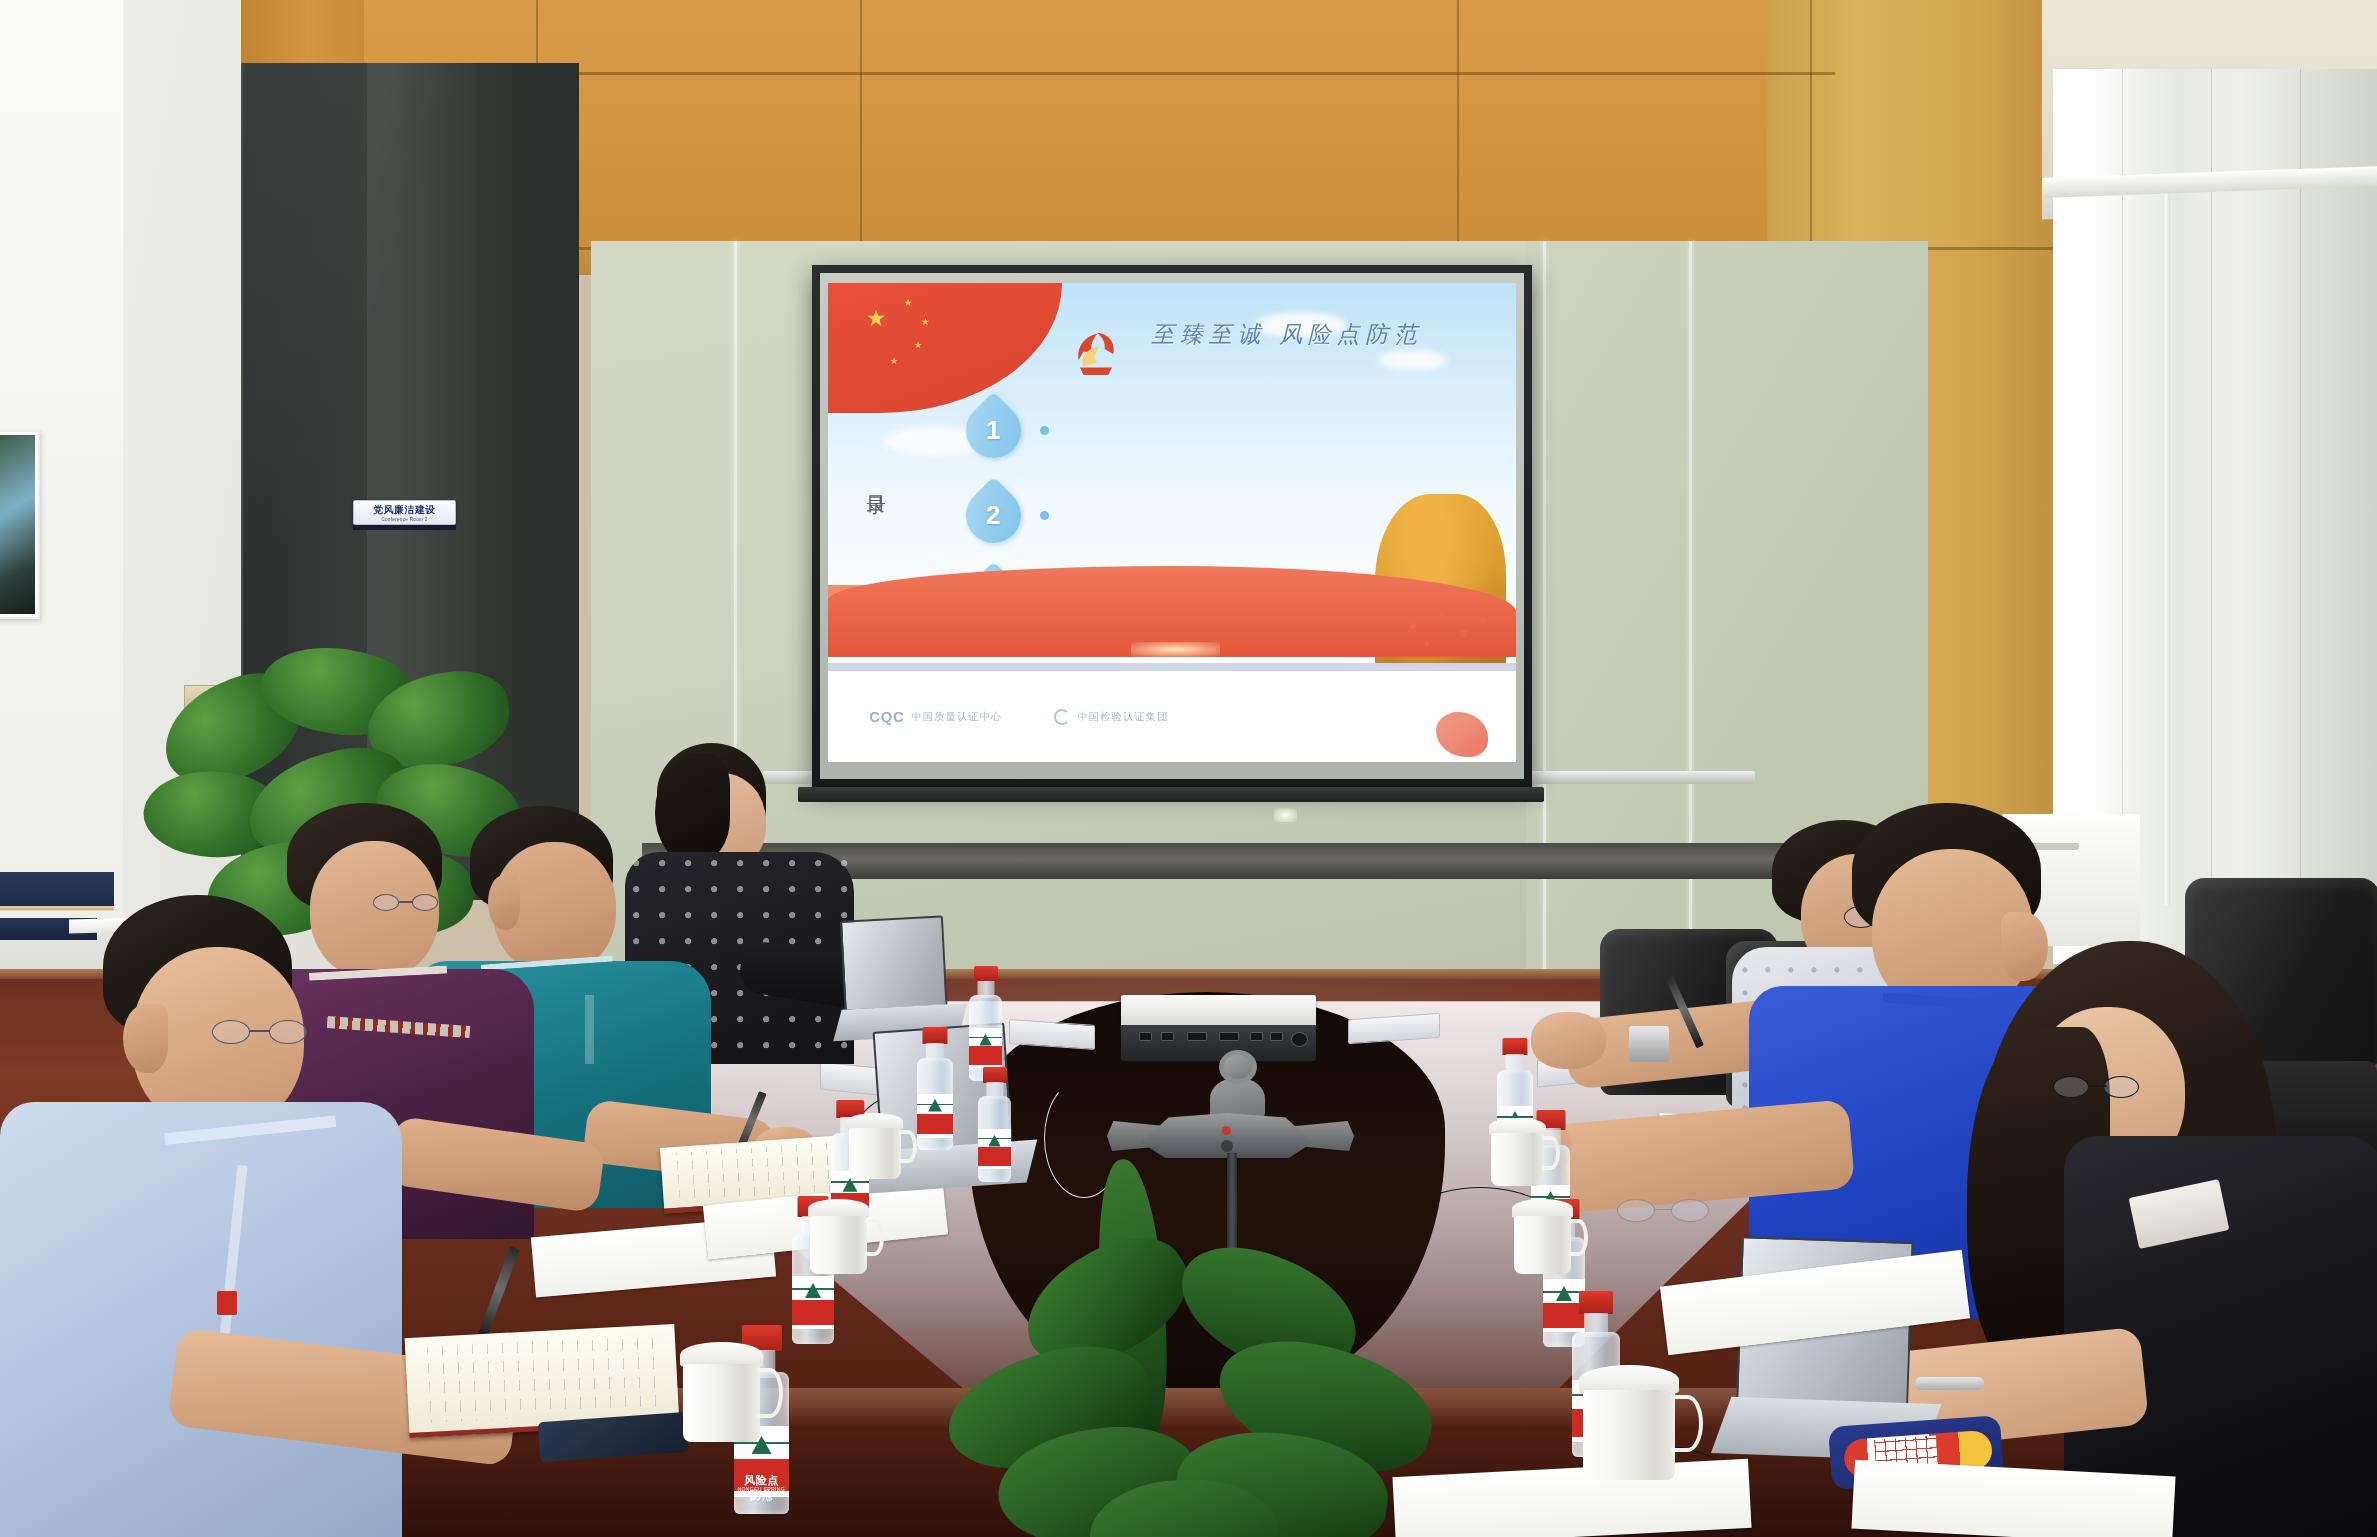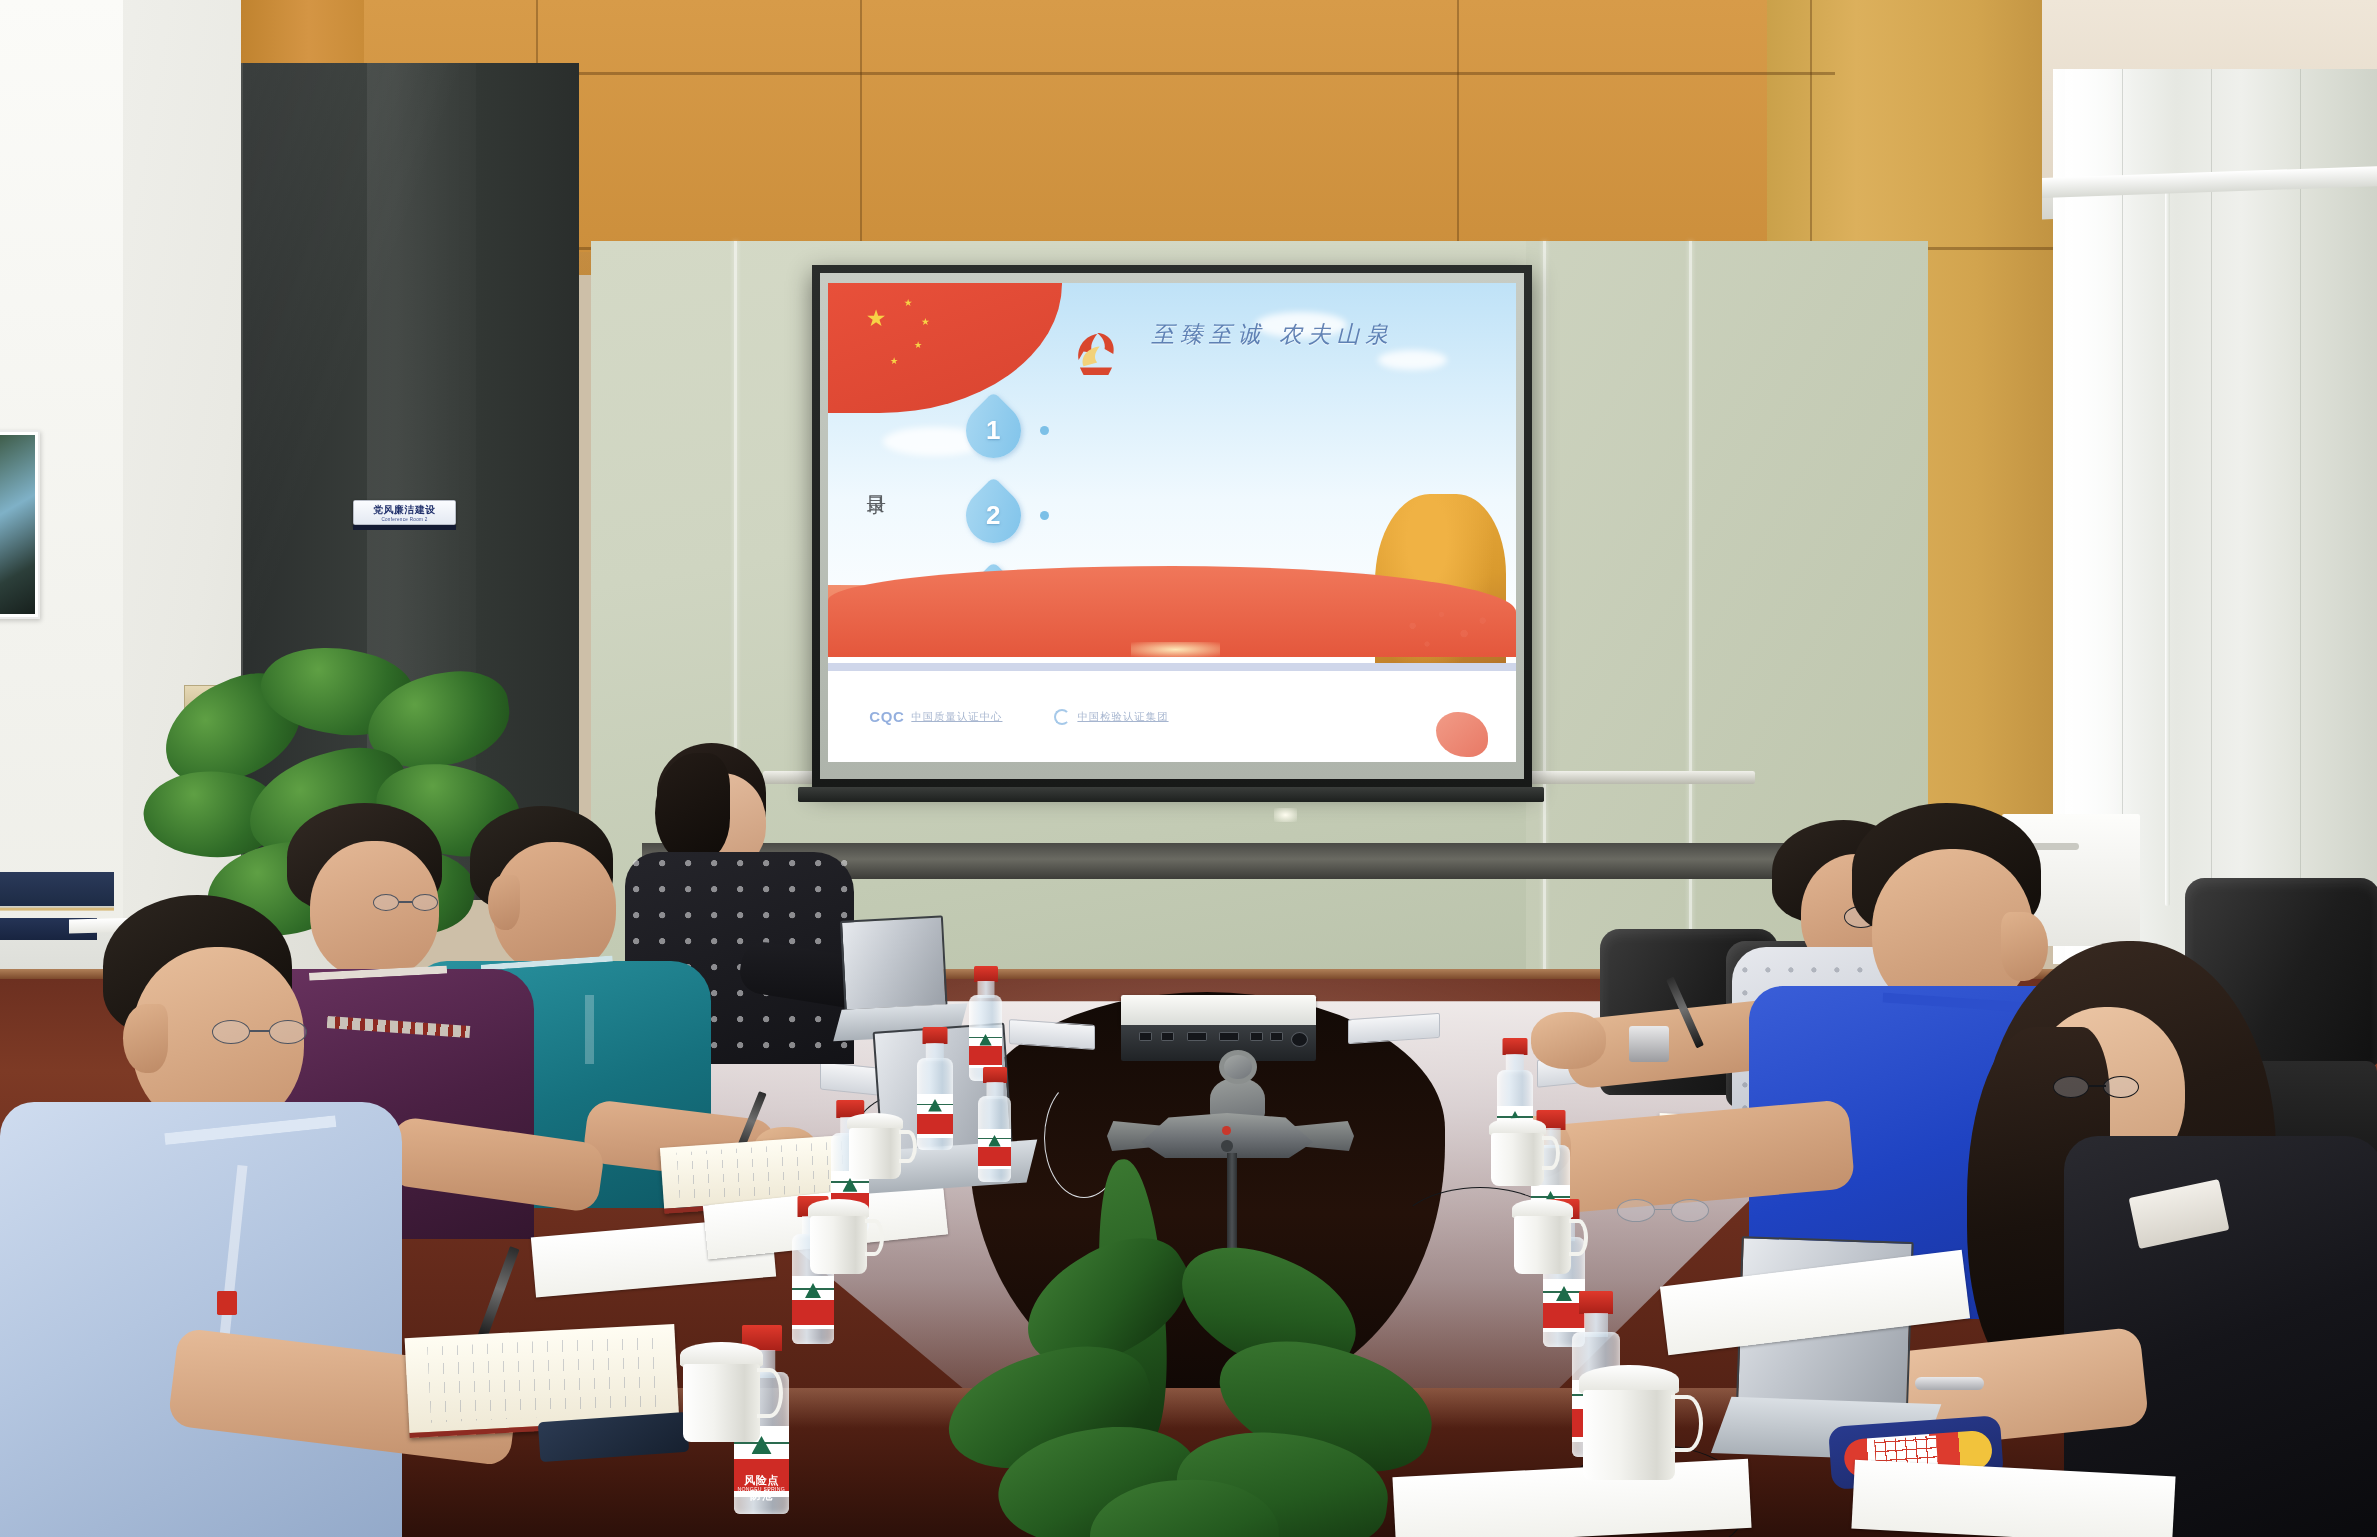--- a/index.html
+++ b/index.html
@@ -314,21 +314,21 @@
   }
   .sl-logo{ display:flex; align-items:center; margin-right:52px; opacity:.55; }
   .sl-logo-mark{
     font-size:15px; color:#3d6fc4; letter-spacing:0.6px; margin-right:6.9px;
     font-weight:bold;
   }
   .sl-logo-ring{
     width:16px; height:16px; border:2.3px solid #5f9ed8; border-radius:50%;
     border-right-color:transparent; margin-right:6.9px;
   }
-  .sl-logo-cn{ font-size:10.3px; color:#5e7aa8; letter-spacing:1.1px;text-decoration:underline; }
+  .sl-logo-cn{ font-size:10.3px; color:#5e7aa8; letter-spacing:1.1px; }
   .sl-map{
     position:absolute; right:4%; bottom:6%; width:52px; height:45px;
     background:linear-gradient(140deg,#ef8a72,#e4614a);
     border-radius:42% 58% 36% 60%;
     opacity:.85;
   }
   .sl-map-dots{
     position:absolute; right:3%; bottom:22%; width:103px; height:52px;
     background:
       radial-gradient(circle at 20% 40%, rgba(235,110,85,.6) 0 2.9px, transparent 3.4px),
@@ -634,21 +634,21 @@
         <div class="sl-star" style="left:12.5%;top:12%;font-size:9.2px;">★</div>
         <div class="sl-star" style="left:9%;top:15.5%;font-size:9.2px;">★</div>
 
         <svg class="sl-partylogo" viewBox="0 0 100 100">
           <path d="M22 62 C18 40 34 22 52 20 C44 30 40 40 44 50 L30 48 Z" fill="#d9472e"></path>
           <path d="M30 72 C24 58 36 42 56 40 C48 50 46 58 52 66 Z" fill="#f2d27a"></path>
           <path d="M52 18 C70 18 82 34 78 52 L64 44 C66 34 60 24 52 18 Z" fill="#d9472e"></path>
           <path d="M24 74 L76 74 L70 86 L30 86 Z" fill="#d9472e"></path>
         </svg>
 
-        <div class="sl-calli">至臻至诚 农夫山泉</div>
+        <div class="sl-calli">至臻至诚 风险点防范</div>
 
         <div class="sl-mulu">目录</div>
 
         <div class="sl-items">
           <div class="sl-row">
             <div class="sl-num">
                 <span>1</span>
               </div>
             <div class="sl-dot"></div>
           </div>

